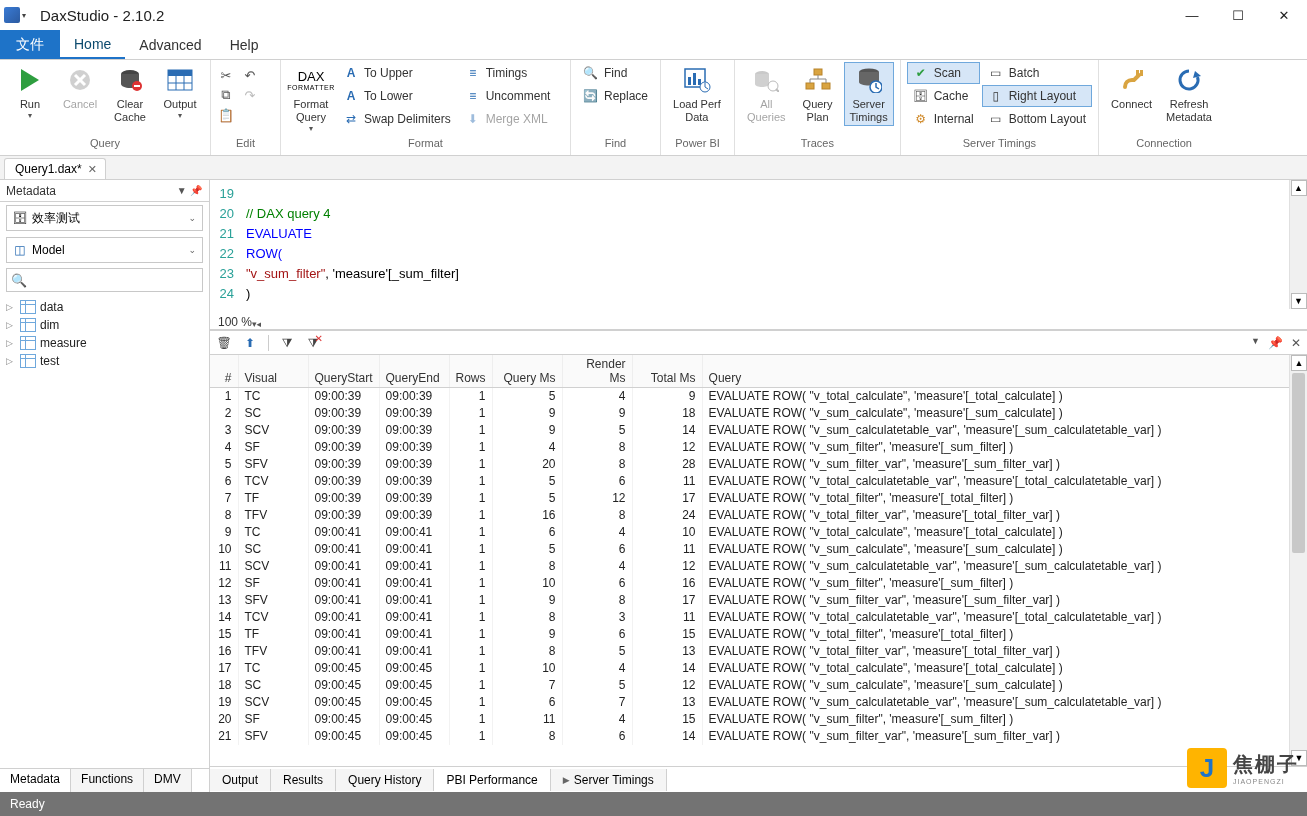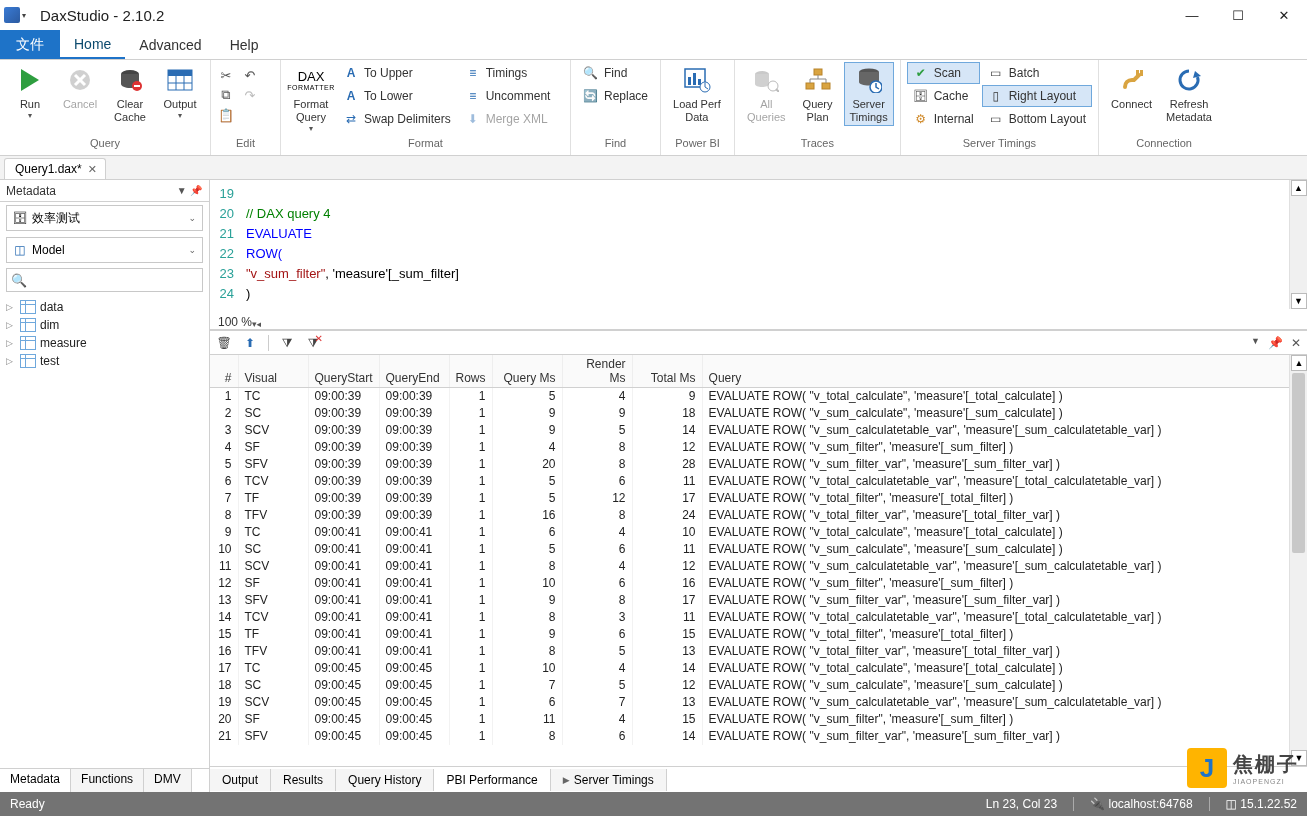--- a/index.html
+++ b/index.html
@@ -731,25 +731,18 @@
             <span class="arr">▶</span>
             <span>Server Timings</span>
           </div>
       </div>
     </div>
   </div>
 </div>
 
 <div class="statusbar">
   <span>Ready</span>
-  <div class="sb-right">
-    <span>Ln 23, Col 23</span>
-    <span class="sb-sep"></span>
-    <span><span>🔌</span> <span>localhost:64768</span></span>
-    <span class="sb-sep"></span>
-    <span><span>◫</span> <span>15.1.22.52</span></span>
-  </div>
 </div>
 
 <div class="watermark">
   <div class="j">J</div>
   <div><span class="t">焦棚子</span><span class="s">JIAOPENGZI</span></div>
 </div>
 
 </body></html>

